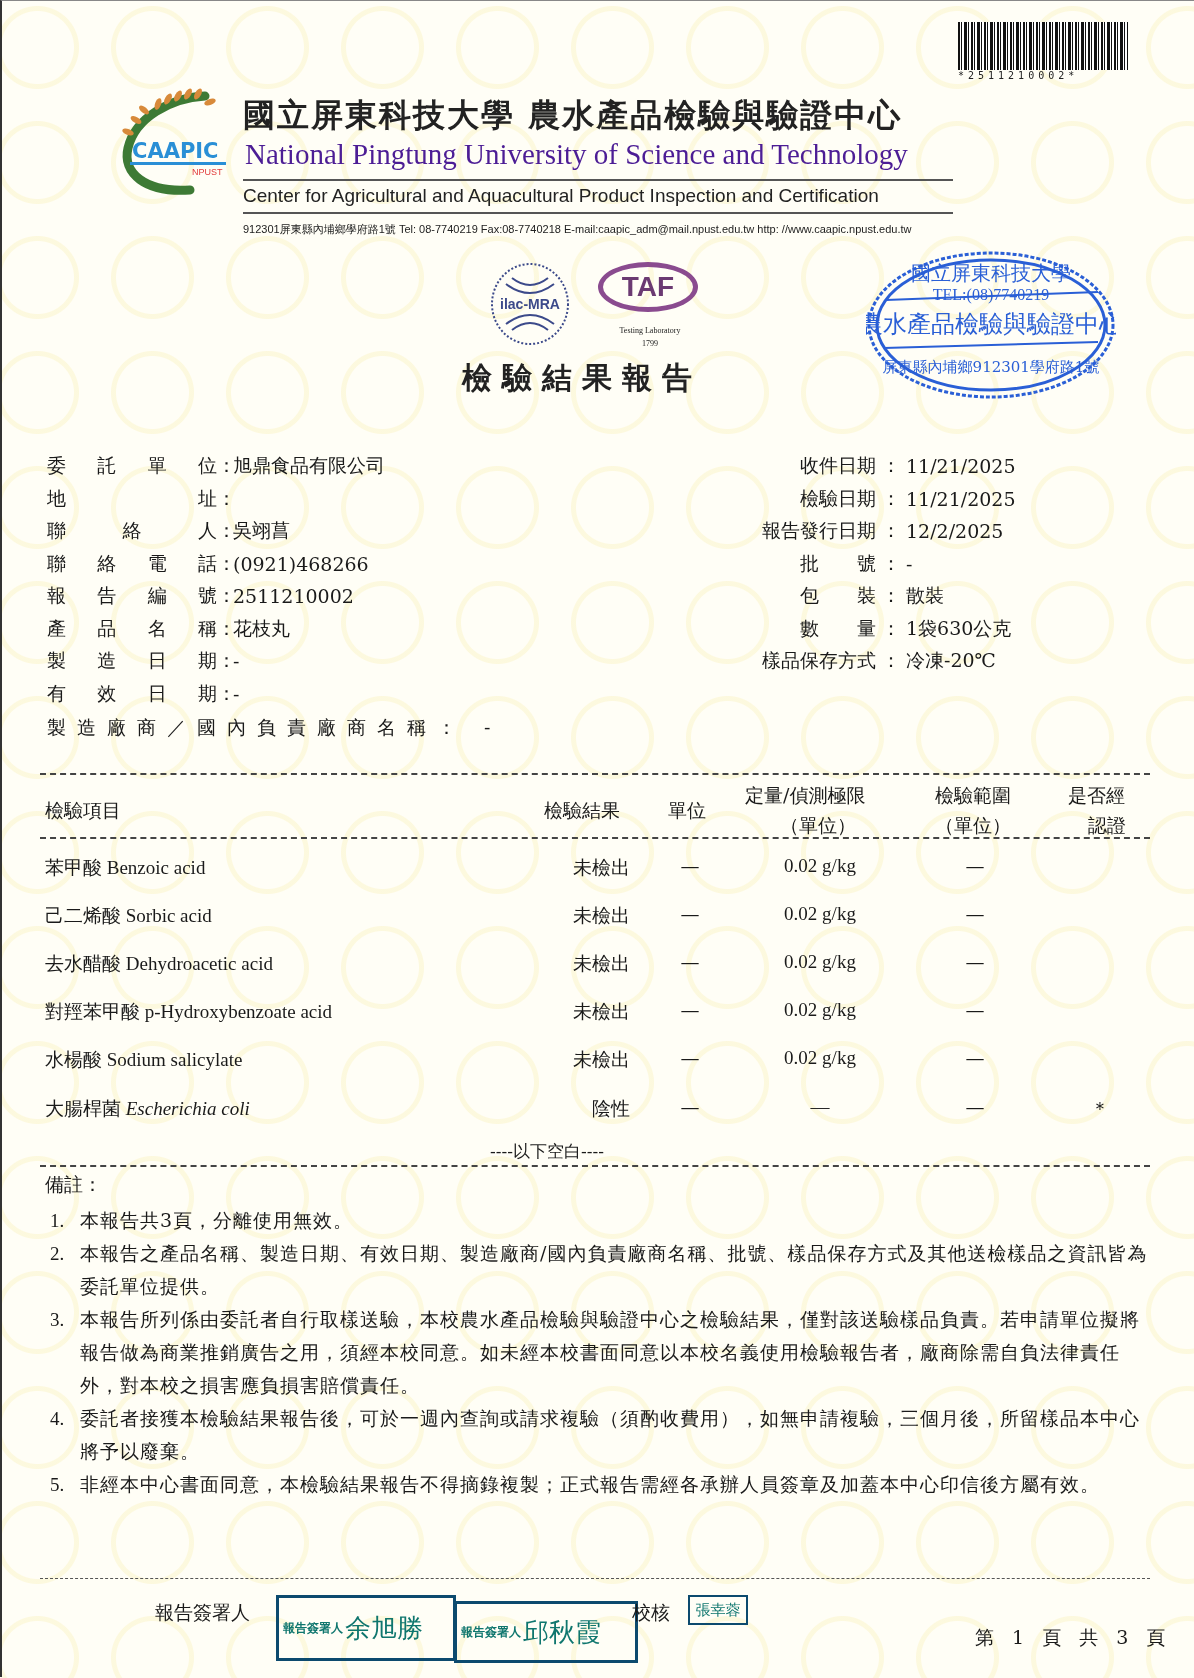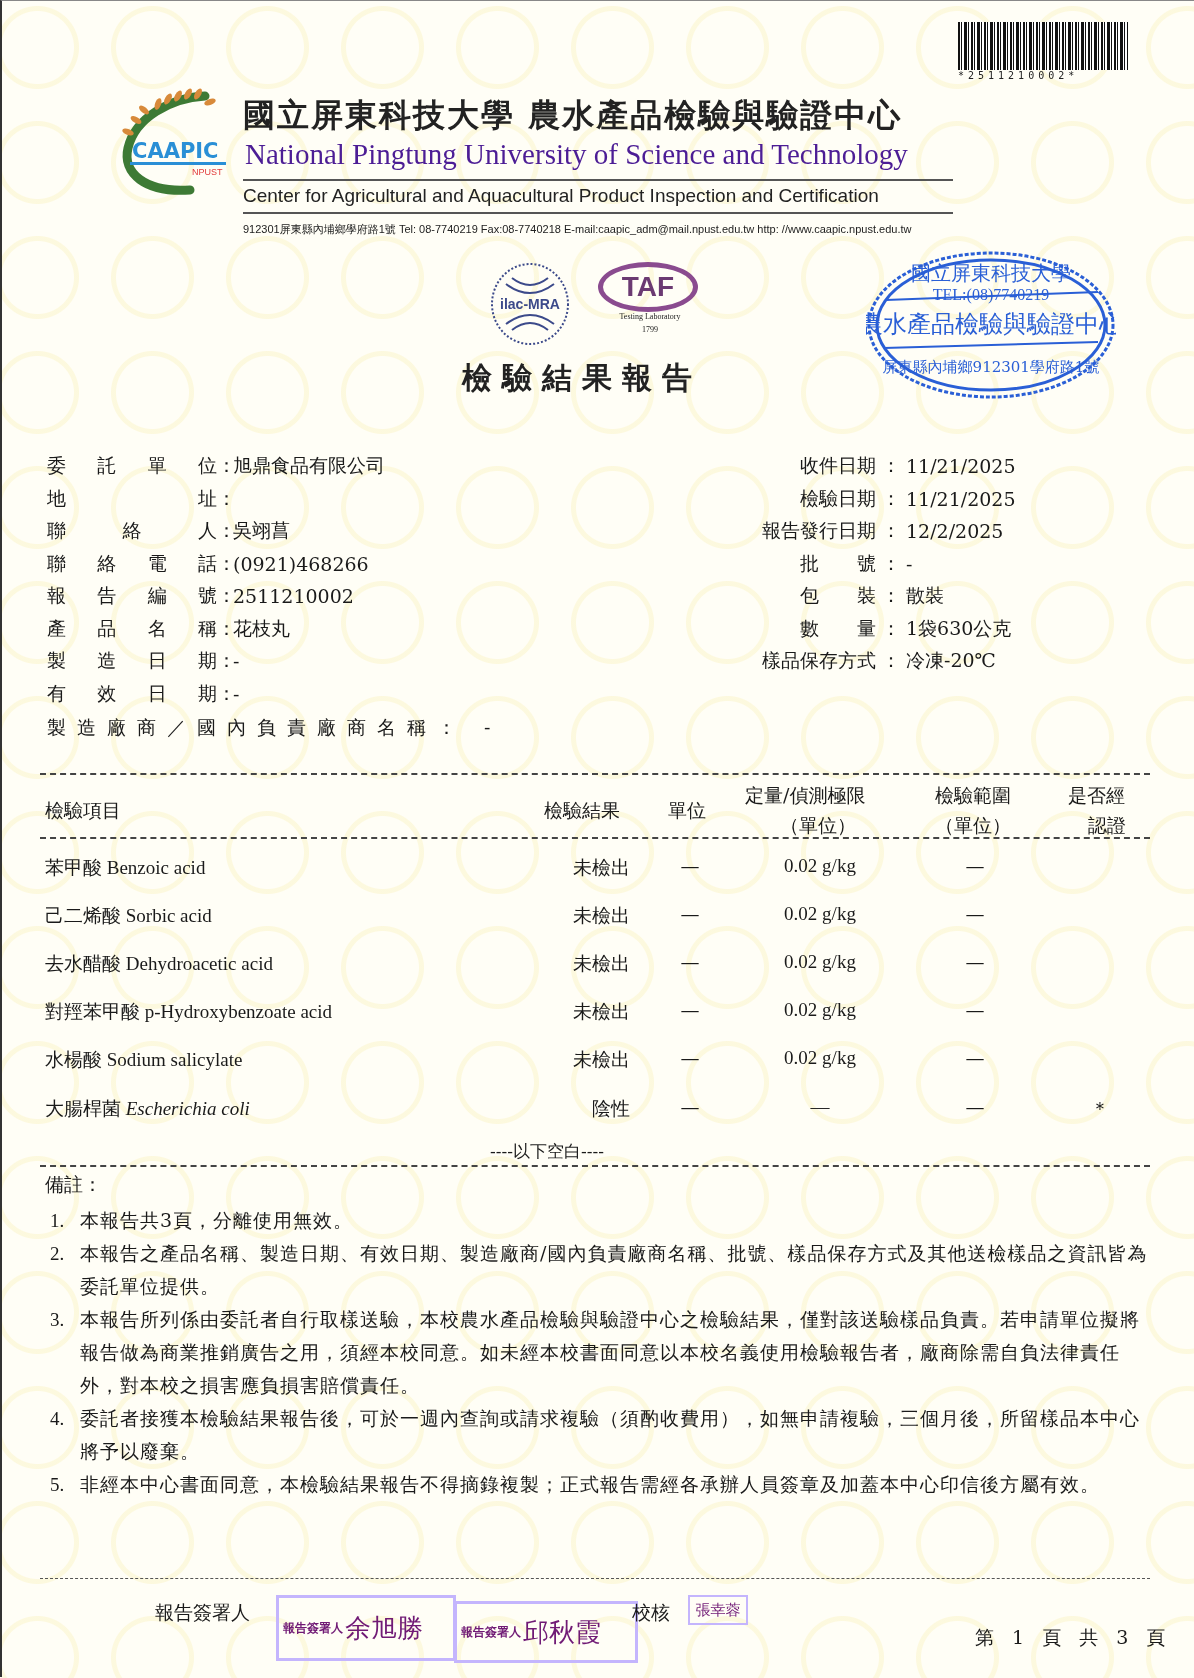--- a/index.html
+++ b/index.html
@@ -27,21 +27,21 @@
   .title-center { left:243px; top:185px; font-family:"Liberation Sans", sans-serif; font-size:19px; color:#222; white-space:nowrap; }
   .rule2 { left:243px; top:212px; width:710px; height:2px; background:#555; }
   .contact { left:243px; top:222px; font-family:"Liberation Sans", sans-serif; font-size:11px; color:#222; white-space:nowrap; }
   .barcode { left:958px; top:22px; width:180px; height:58px; }
   .barcode-bars { height:48px; width:170px; background: repeating-linear-gradient(90deg,#111 0 2px,#fff 2px 3px,#111 3px 4px,#fff 4px 6px,#111 6px 9px,#fff 9px 10px,#111 10px 11px,#fff 11px 13px); }
   .barcode-text { font-family:"DejaVu Sans Mono", monospace; font-size:10px; letter-spacing:4px; color:#222; }
   
   .ilac { left:488px; top:262px; width:84px; height:84px; }
   .taf { left:598px; top:262px; width:104px; height:80px; text-align:center; }
   .taf-oval { width:100px; height:50px; border:5px solid #8a4b8f; border-radius:50%; box-sizing:border-box; display:flex; align-items:center; justify-content:center; font-family:"Liberation Sans", sans-serif; font-weight:bold; font-size:28px; color:#6b3a72; }
-  .taf-sub { font-family:"Liberation Serif", serif; font-size:8px; margin-top:0; }
+  .taf-sub { font-family:"Liberation Serif", serif; font-size:8px; margin-top:14px; }
   .taf-num { font-family:"Liberation Serif", serif; font-size:8px; margin-top:4px; }
   .report-title { left:462px; top:358px; font-size:30px; letter-spacing:10px; font-weight:bold; color:#222; white-space:nowrap; }
   .seal { left:866px; top:250px; width:250px; height:150px; }
   
   .info-left { left:47px; top:450px; width:640px; }
   .info-row { height:32.5px; display:flex; align-items:center; font-size:19px; white-space:nowrap; }
   .info-label { width:170px; display:flex; justify-content:space-between; letter-spacing:0; }
   .info-colon { width:16px; text-align:center; }
   .info-value { }
   .info-right { left:732px; top:450px; width:420px; }
@@ -66,21 +66,21 @@
   .td-cert { left:1070px; width:60px; text-align:center; }
   .blank-below { left:490px; top:1140px; font-size:17px; white-space:nowrap; }
   
   .notes-title { left:45px; top:1172px; font-size:19px; }
   .notes { left:50px; top:1204px; width:1100px; font-size:19px; line-height:33px; }
   .note { display:flex; }
   .note-num { width:30px; flex:none; font-family:"Liberation Serif", serif; }
   .note-text { flex:1; letter-spacing:1px; }
   
   .sign-label { left:155px; top:1600px; font-size:19px; white-space:nowrap; }
-  .stamp { position:absolute; border:3px solid #c4b5fd; color:#701a75; display:flex; align-items:center; white-space:nowrap; font-family:"DejaVu Sans", sans-serif; }
+  .stamp { position:absolute; border:3px solid #0c4a6e; color:#0f766e; display:flex; align-items:center; white-space:nowrap; font-family:"DejaVu Sans", sans-serif; }
   .stamp1 { left:276px; top:1595px; width:170px; height:60px; padding-left:4px; }
   .stamp2 { left:454px; top:1601px; width:174px; height:56px; padding-left:4px; }
   .stamp-small { font-size:12px; font-weight:bold; }
   .stamp-big { font-size:26px; margin-left:2px; }
   .review-label { left:632px; top:1600px; font-size:19px; }
   .stamp3 { left:688px; top:1595px; width:56px; height:26px; justify-content:center; font-size:15px; border-width:2px; }
   .page-num { left:975px; top:1625px; font-size:19px; letter-spacing:6px; white-space:nowrap; }
 </style>
 </head>
 <body>

